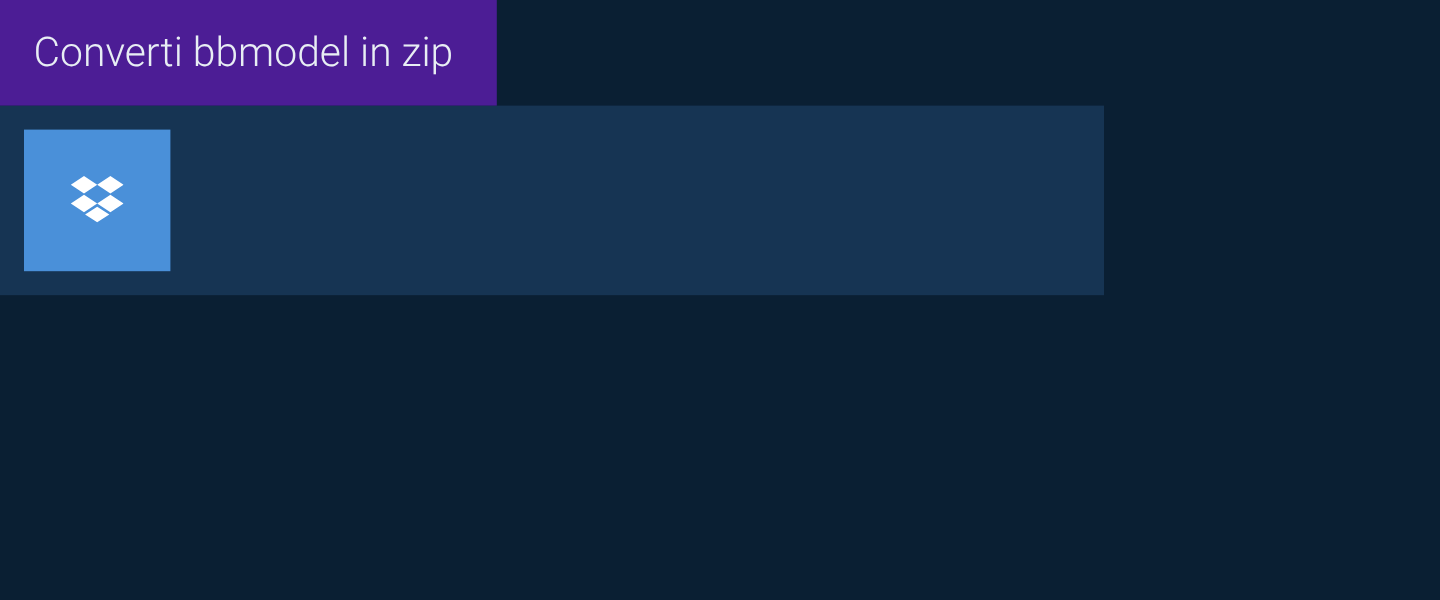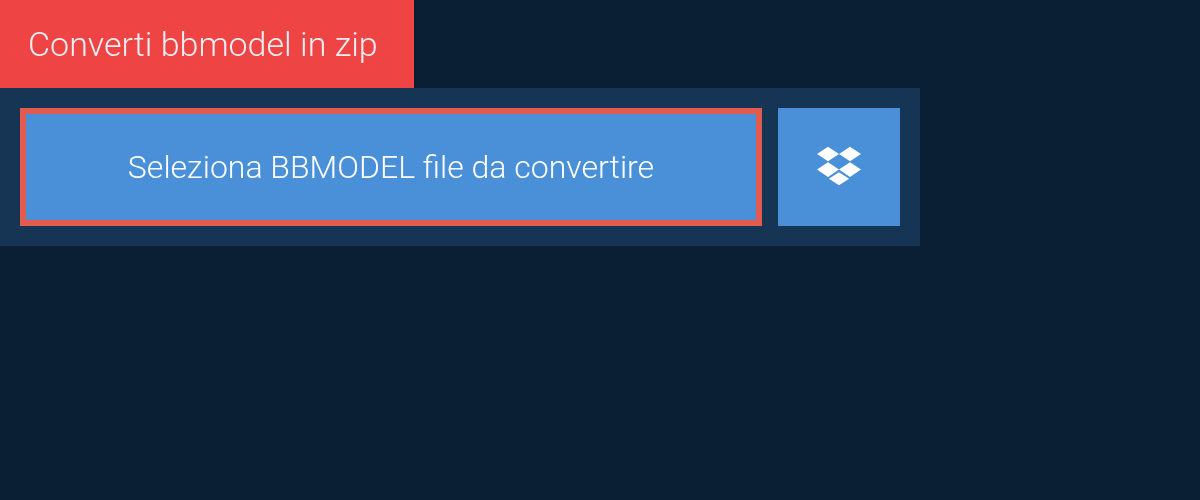--- a/index.html
+++ b/index.html
@@ -11,21 +11,21 @@
       width: 1200px;
       height: 500px;
       background: #0a1f33;
       font-family: -apple-system, BlinkMacSystemFont, "Segoe UI", Roboto, "Helvetica Neue", Arial, sans-serif;
       overflow: hidden;
     }
     .tab-container {
       display: flex;
     }
     .tab {
-      background: #ef4444;
+      background: #4c1d95;
       color: #e8eef4;
       font-size: 34px;
       font-weight: 300;
       padding: 24px 36px 24px 28px;
       white-space: nowrap;
     }
     .panel {
       background: #163453;
       padding: 20px;
       display: flex;
@@ -63,23 +63,20 @@
 </head>
 <body>
 
 <div class="tab-container">
   <div class="tab">
     <span>Converti bbmodel in zip</span>
   </div>
 </div>
 
 <div class="panel">
-  <div class="select-button">
-    <span>Seleziona BBMODEL file da convertire</span>
-  </div>
   <div class="dropbox-button">
     <span>
       <svg viewBox="0 0 24 24">
         <path d="M6 2 L12 6 L6 10 L0 6 Z M18 2 L24 6 L18 10 L12 6 Z M6 10.5 L12 14.5 L6 18.5 L0 14.5 Z M18 10.5 L24 14.5 L18 18.5 L12 14.5 Z M6.5 19.5 L12 16 L17.5 19.5 L12 23 Z"></path>
       </svg>
     </span>
   </div>
 </div>
 
 </body></html>

